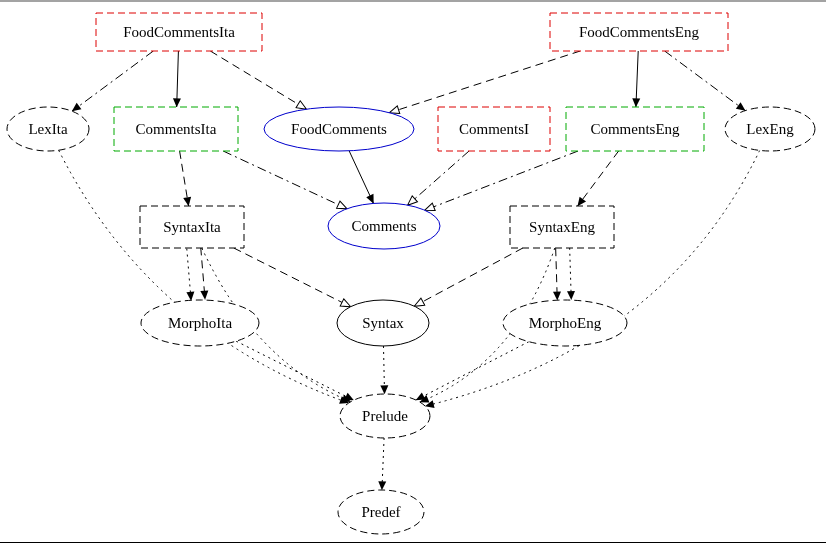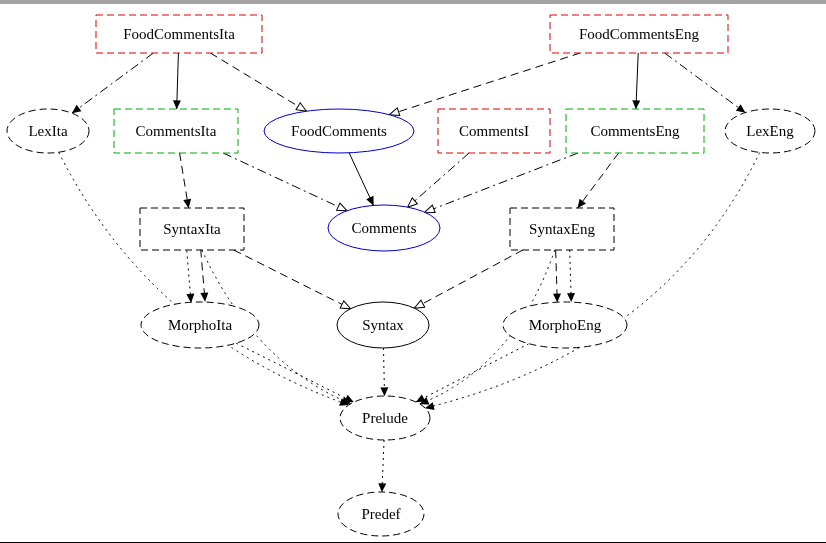--- a/index.html
+++ b/index.html
@@ -6,21 +6,21 @@
     margin: 0;
     padding: 0;
     background: #ffffff;
   }
   .canvas {
     position: relative;
     width: 826px;
     height: 543px;
     box-sizing: border-box;
     background: #ffffff;
-    border-top: 4px solid #a3a3a3;
+    border-top: 2px solid #a3a3a3;
     border-bottom: 1px solid #000000;
     overflow: hidden;
   }
   svg {
     display: block;
   }
   .node-label {
     font-family: "Liberation Serif", "DejaVu Serif", serif;
     font-size: 15px;
     fill: #000000;

